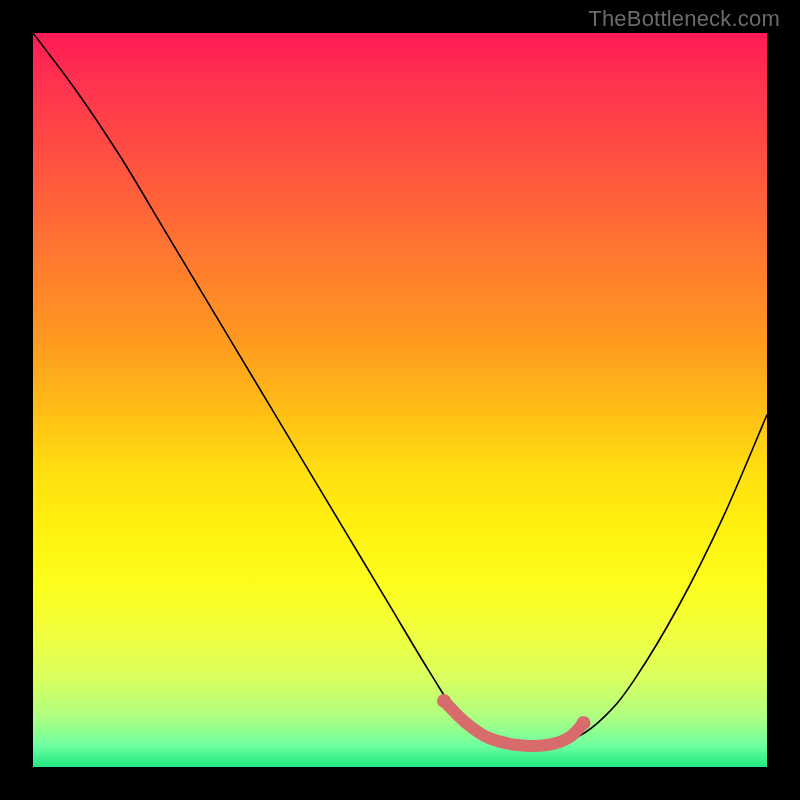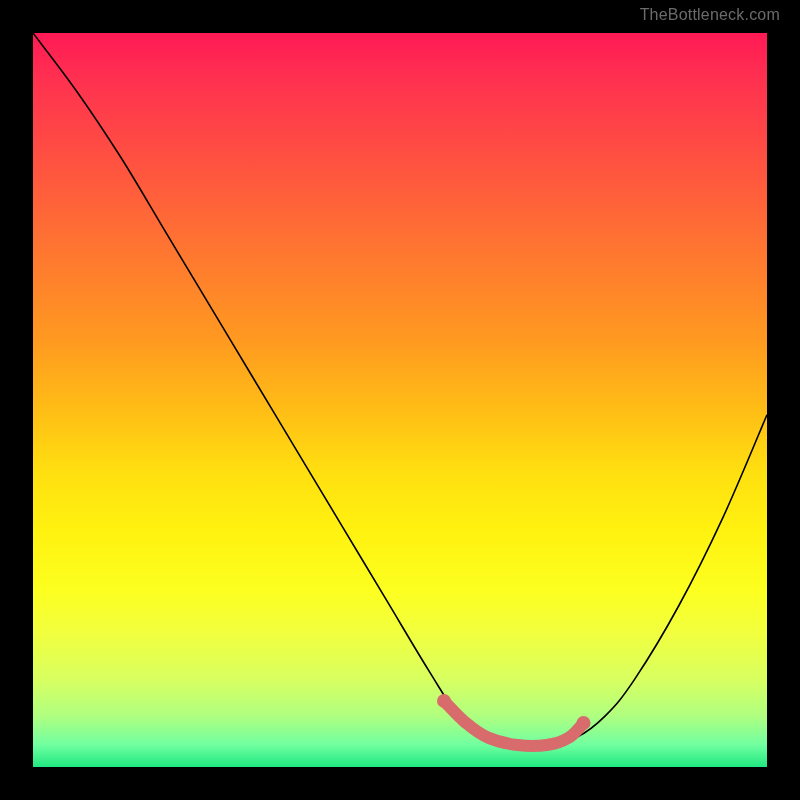--- a/index.html
+++ b/index.html
@@ -38,21 +38,21 @@
       #b0ff80 93%,
       #70ffa0 97%,
       #20e880 100%
     );
   }
   .watermark {
     position: absolute;
     top: 6px;
     right: 20px;
     color: #6b6b6b;
-    font-size: 16px;
+    font-size: 22px;
     font-weight: 500;
     letter-spacing: 0.2px;
   }
   svg.curve {
     position: absolute;
     left: 0;
     top: 0;
     width: 734px;
     height: 734px;
   }

